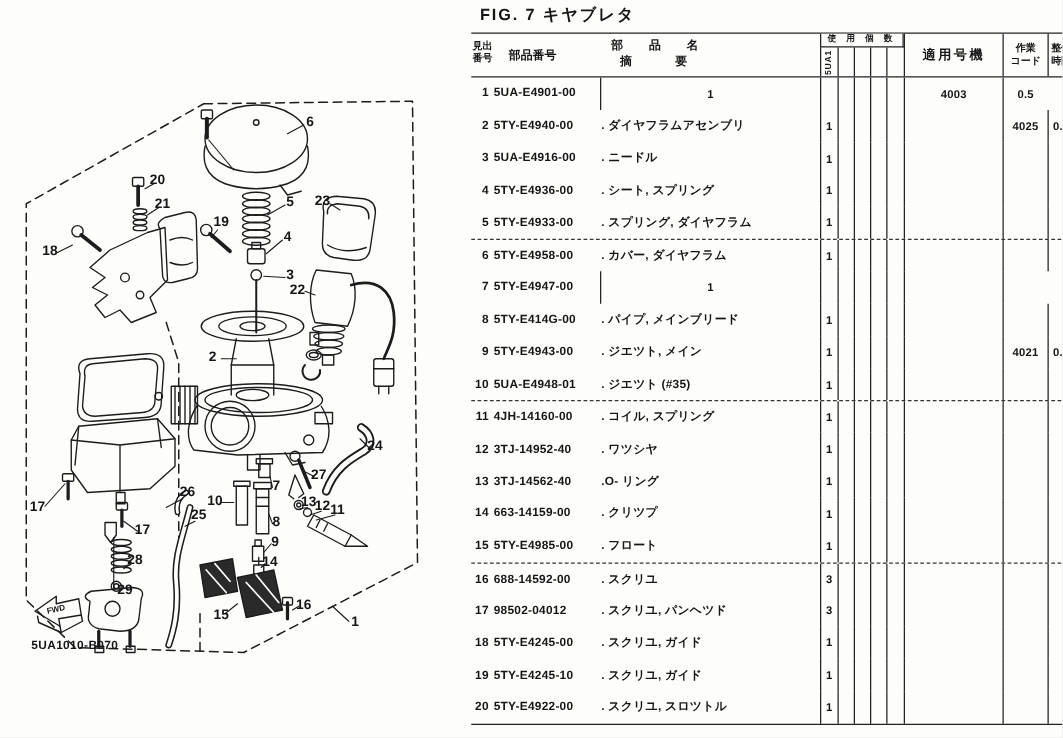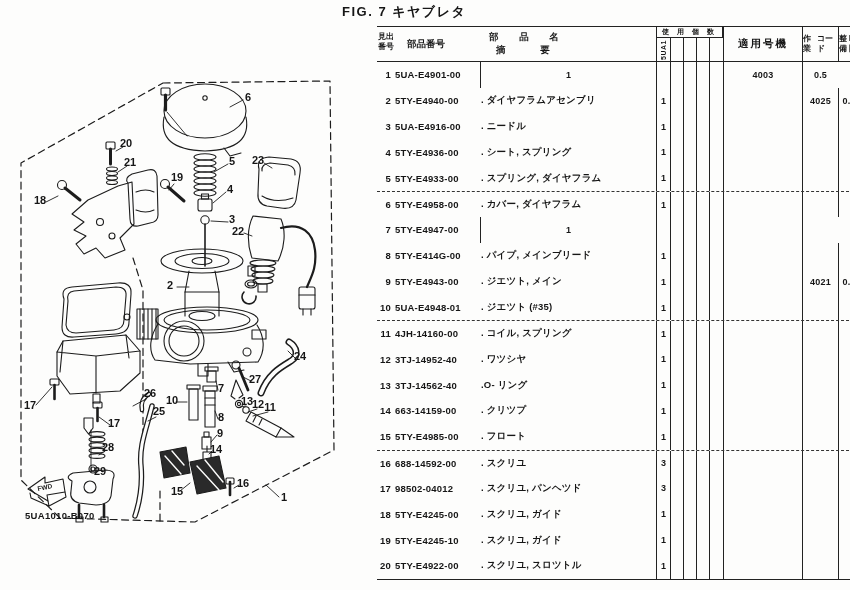--- a/index.html
+++ b/index.html
@@ -1,19 +1,19 @@
 <!DOCTYPE html>
 <html><head>
 <meta charset="utf-8">
 <style>
   html,body{margin:0;padding:0;background:#e8e8e8;}
   .page{position:relative;width:850px;height:590px;background:#fdfdfc;overflow:hidden;
         font-family:"Liberation Sans","DejaVu Sans",sans-serif;color:#161616;}
   
-  .fig-title{position:absolute;left:342px;top:3px;font-size:13px;font-weight:bold;letter-spacing:1.5px;white-space:nowrap;}
+  .fig-title{position:absolute;left:384px;top:3px;font-size:13px;font-weight:bold;letter-spacing:1.5px;white-space:nowrap;}
   
   .ptable{position:absolute;left:377px;top:26px;width:482px;border-top:1.6px solid #222;border-bottom:1.6px solid #222;}
   .grid{display:grid;grid-template-columns:18px 85px 176px 14px 13px 13px 13px 14px 79px 36px 21px;}
   .thead{position:relative;height:34px;border-bottom:1.6px solid #222;}
   .tr{height:25.85px;box-sizing:border-box;}
   .tr.sep{border-top:1.4px dashed #333;}
   .td,.h{box-sizing:border-box;display:flex;align-items:center;font-weight:bold;}
   .td{font-size:9.5px;letter-spacing:0.2px;white-space:nowrap;overflow:visible;}
   .c-no{justify-content:flex-end;padding-right:4px;}
   .c-desc{padding-left:1px;}
@@ -21,21 +21,21 @@
   .bt{border-left:1px solid #222;}
   .bm{border-left:1.4px solid #222;}
   .c-qty{justify-content:center;font-size:9px;}
   .c-code,.c-time{justify-content:center;font-size:9px;}
   .h-item{font-size:8px;line-height:1.3;padding:5px 0 0 1px;display:block;}
   .h-part{padding-left:12px;font-size:9.5px;}
   .h-name{display:block;text-align:left;font-size:9.5px;padding-top:4px;line-height:1.35;}
   .h-name .l1{letter-spacing:9px;display:block;padding-left:9px;}
   .h-name .l2{letter-spacing:16px;display:block;padding-left:16px;}
   .h-model{justify-content:center;font-size:10.5px;letter-spacing:2px;}
-  .h-code,.h-time{flex-direction:row;justify-content:center;font-size:8px;line-height:1.3;}
+  .h-code,.h-time{flex-direction:column;justify-content:center;font-size:8px;line-height:1.3;text-align:center;}
   .qty-band{position:absolute;left:279px;top:0;width:67px;height:10.5px;box-sizing:border-box;
             border-left:1.4px solid #222;border-right:1.4px solid #222;border-bottom:1px solid #222;
             font-size:7px;font-weight:bold;letter-spacing:3px;text-align:center;line-height:9.5px;background:#fdfdfc;}
   .qty-model{position:absolute;left:276px;top:13px;width:20px;height:20px;display:flex;align-items:center;justify-content:center;
              transform:rotate(-90deg);font-size:7px;font-weight:bold;letter-spacing:0.5px;}
   
   .diagram{position:absolute;left:0;top:0;}
   .art{stroke:#1c1c1c;fill:none;stroke-width:1.1;stroke-linecap:round;stroke-linejoin:round;}
   .dash{stroke-dasharray:7 4.5;stroke-width:1.2;}
   .lead{stroke-width:0.9;}

